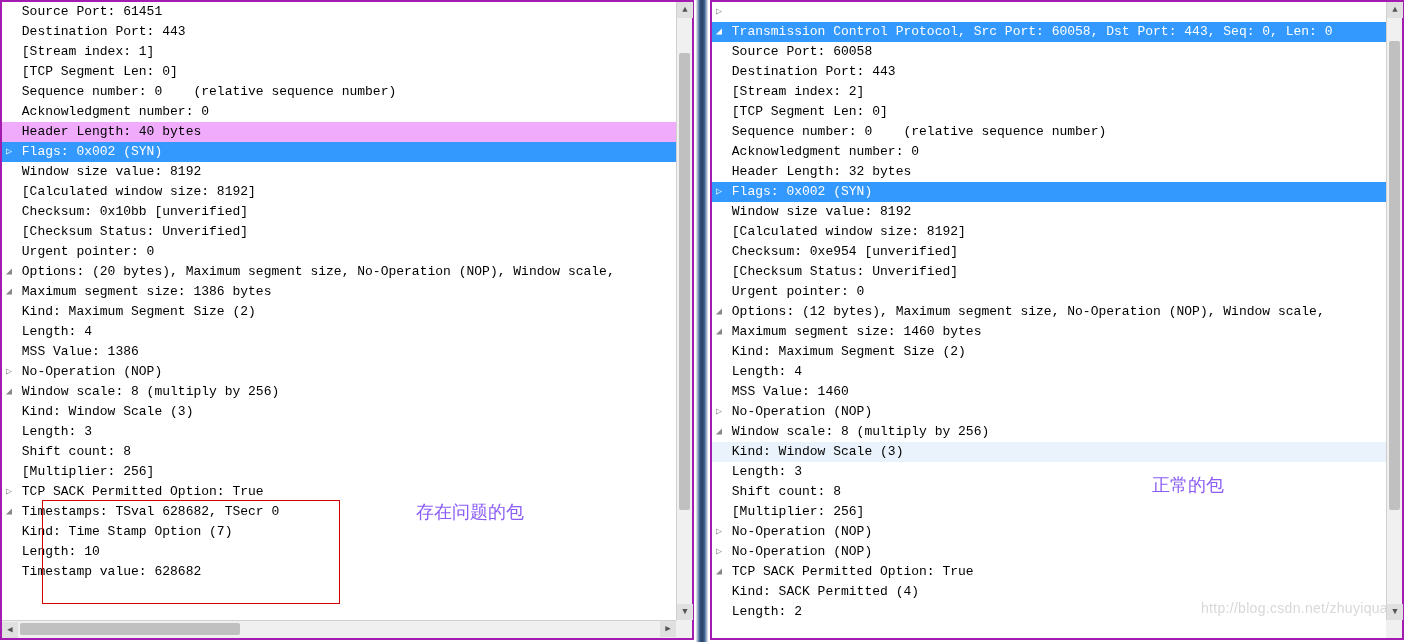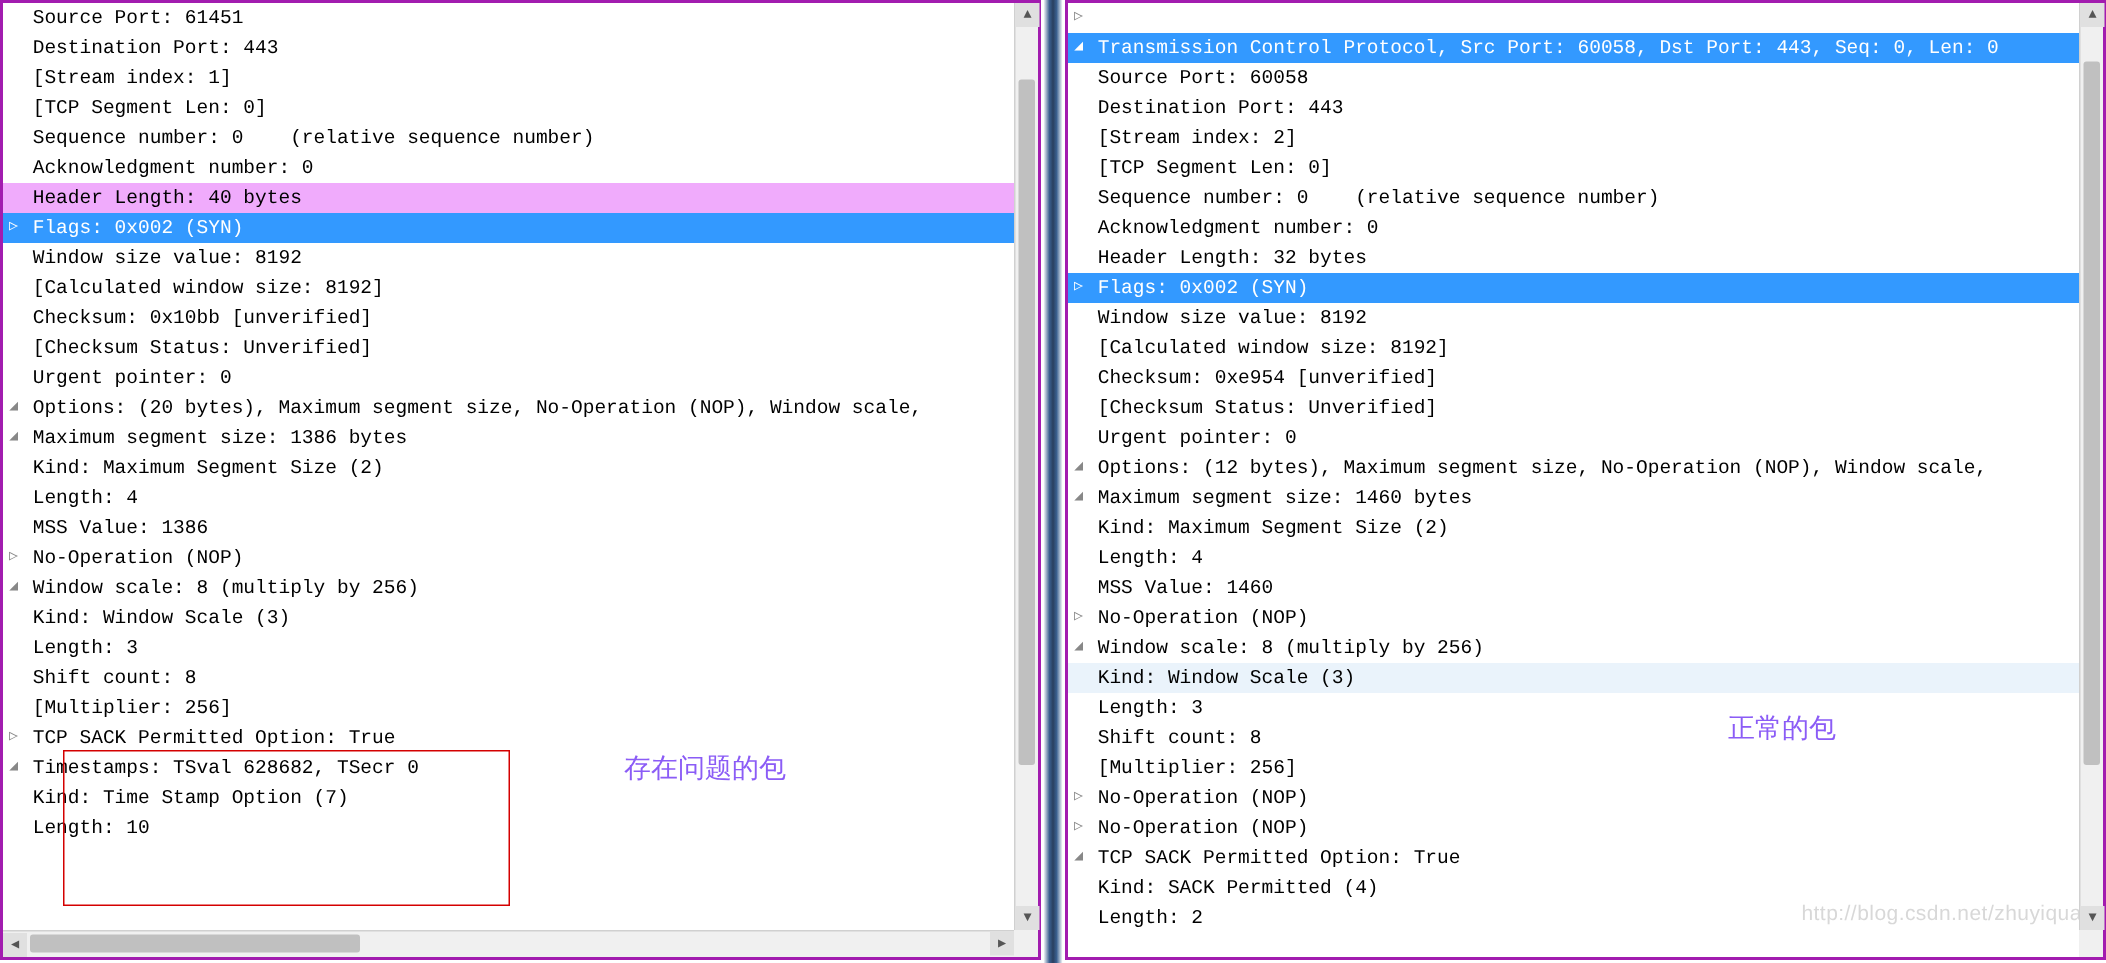--- a/index.html
+++ b/index.html
@@ -56,21 +56,21 @@
         <div class="row">        <span class="tri">▷</span><span> No-Operation (NOP)</span></div>
         <div class="row">        <span class="tri">◢</span><span> Window scale: 8 (multiply by 256)</span></div>
         <div class="row">              <span class="tri"> </span><span> Kind: Window Scale (3)</span></div>
         <div class="row">              <span class="tri"> </span><span> Length: 3</span></div>
         <div class="row">              <span class="tri"> </span><span> Shift count: 8</span></div>
         <div class="row">              <span class="tri"> </span><span> [Multiplier: 256]</span></div>
         <div class="row">        <span class="tri">▷</span><span> TCP SACK Permitted Option: True</span></div>
         <div class="row">        <span class="tri">◢</span><span> Timestamps: TSval 628682, TSecr 0</span></div>
         <div class="row">              <span class="tri"> </span><span> Kind: Time Stamp Option (7)</span></div>
         <div class="row">              <span class="tri"> </span><span> Length: 10</span></div>
-        <div class="row">              <span class="tri"> </span></div>
+        <div class="row">              <span class="tri"> </span><span> Timestamp value: 628682</span></div>
         <div class="row">              <span class="tri"> </span></div>
       </div>
     <div class="redbox" style="left:40px; top:498px; width:298px; height:104px;"></div>
     <div class="annot" style="left:414px; top:498px;">存在问题的包</div>
     <div class="vscroll">
       <div class="arrow">▲</div>
       <div class="track">
           <div class="thumb" style="top:6%; height:78%;"></div>
         </div>
       <div class="arrow" style="position:absolute;bottom:0;">▼</div>

